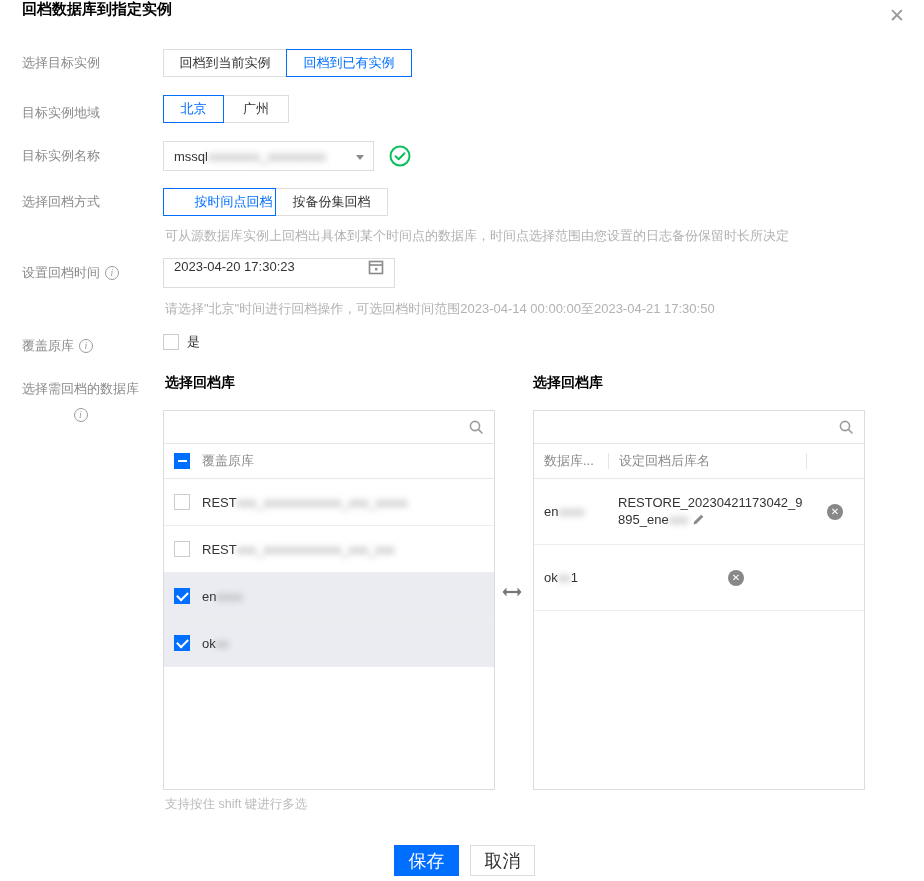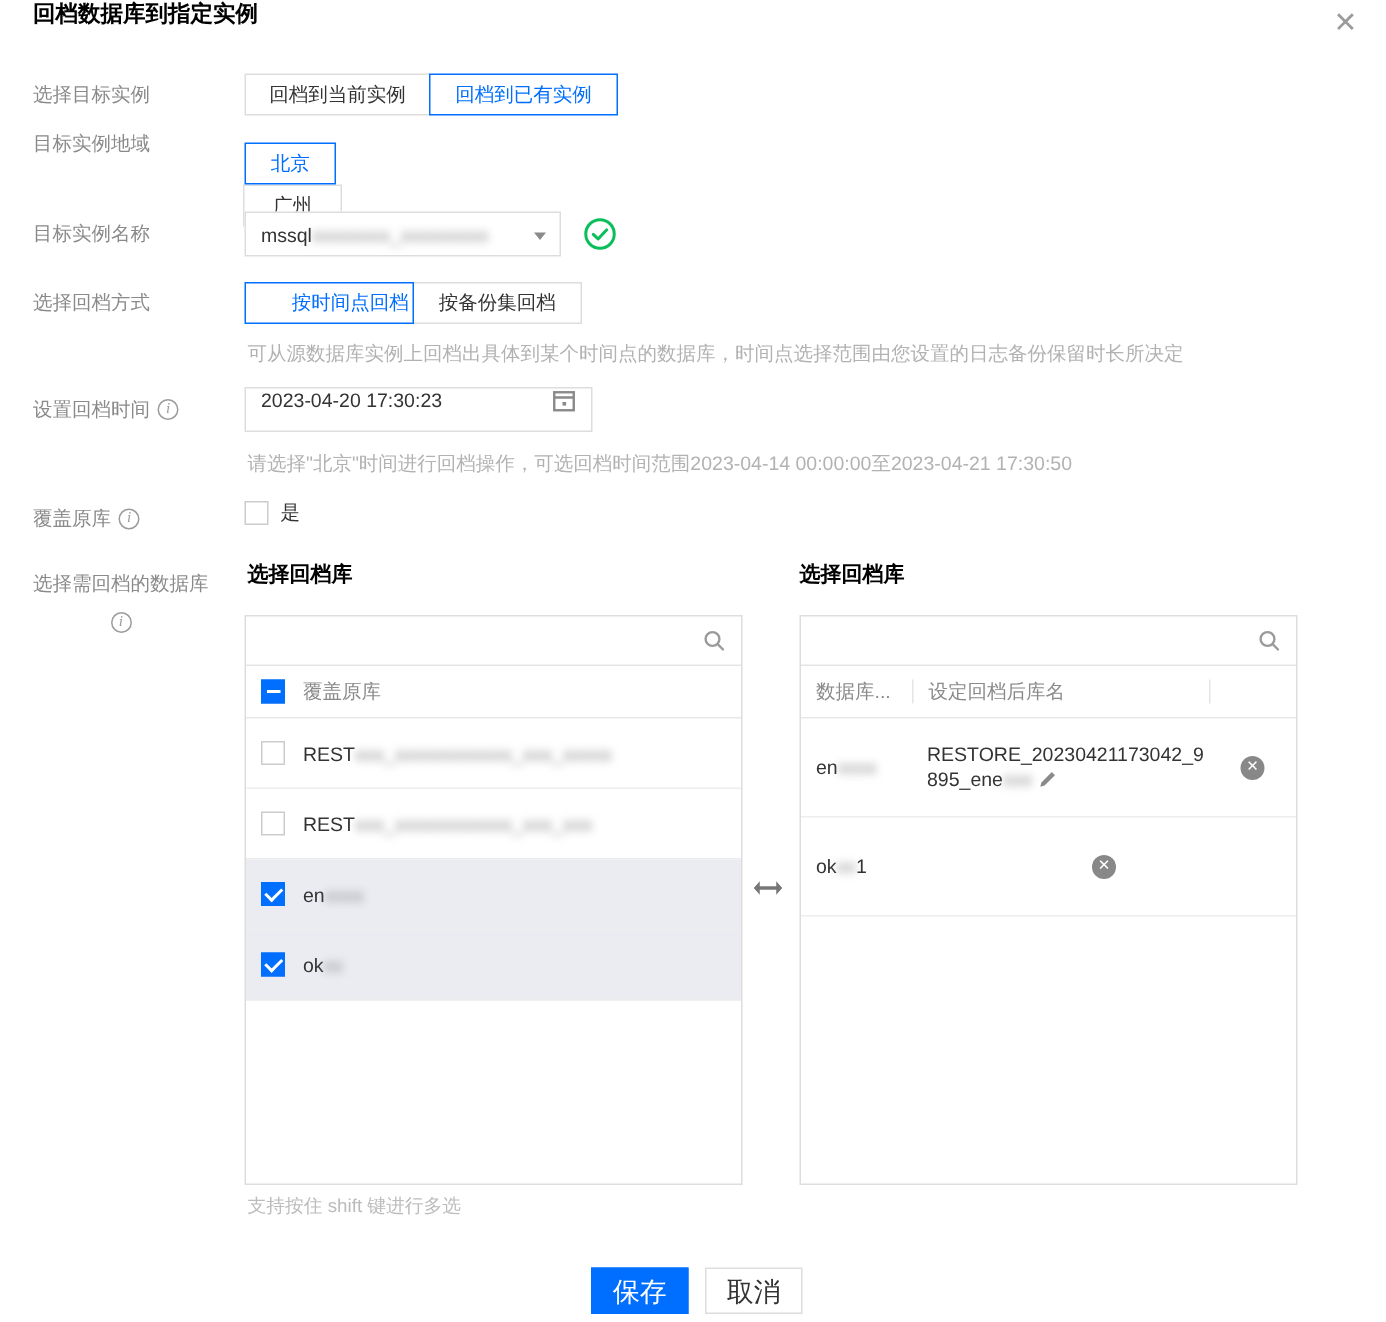--- a/index.html
+++ b/index.html
@@ -94,24 +94,24 @@
   <div class="close">✕</div>
 
   <div class="row-label" style="top:49px;">
     <span>选择目标实例</span>
   </div>
   <div class="seggrp" style="left:163px; top:49px;">
     <div class="segbtn" style="width:124px;">回档到当前实例</div>
     <div class="segbtn sel" style="width:126px;">回档到已有实例</div>
   </div>
 
-  <div class="row-label" style="top:82px;font-family:Liberation Serif, serif;">
+  <div class="row-label" style="top:99px;font-family:Liberation Serif, serif;">
     <span>目标实例地域</span>
   </div>
-  <div class="seggrp" style="left:163px; top:95px;flex-direction:column;">
+  <div class="seggrp" style="left:163px; top:95px;">
     <div class="segbtn sel" style="width:61px;">北京</div>
     <div class="segbtn" style="width:66px;">广州</div>
   </div>
 
   <div class="row-label" style="top:142px;">
     <span>目标实例名称</span>
   </div>
   <div class="selectbox">
     <span>mssql</span>
     <span class="redacted">xxxxxxxx_xxxxxxxxx</span>

